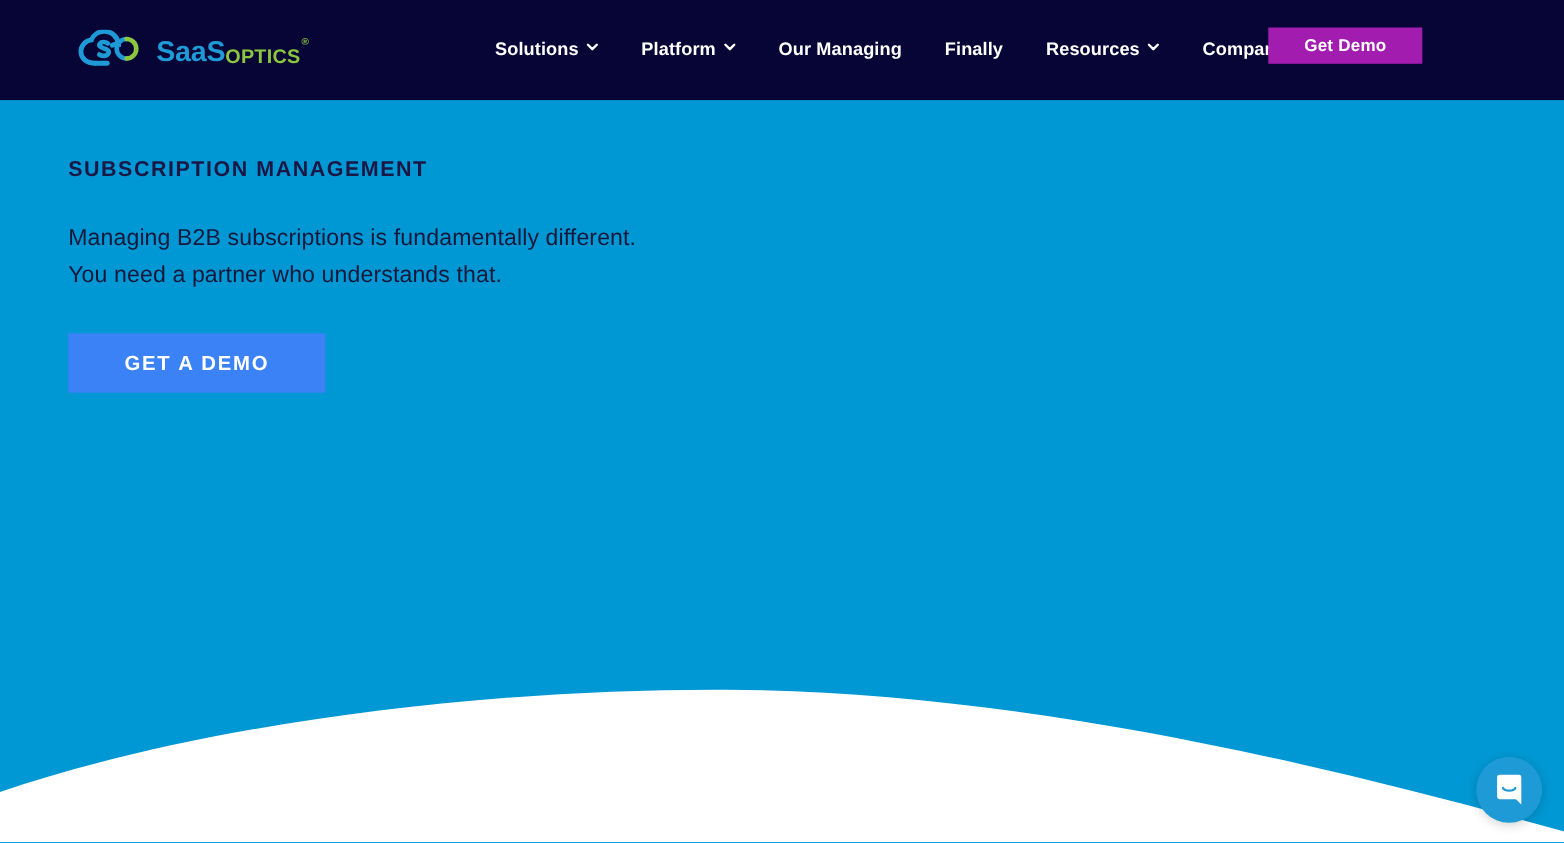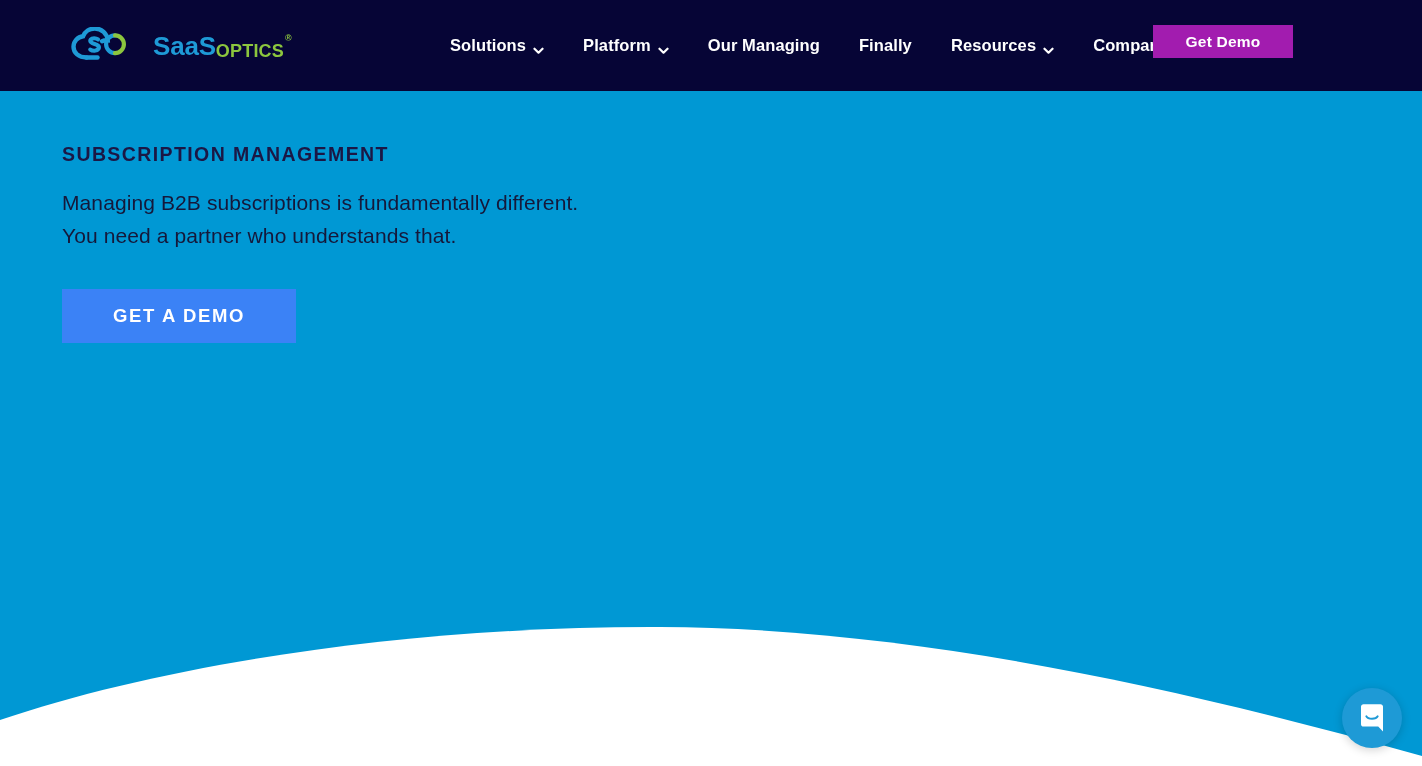--- a/index.html
+++ b/index.html
@@ -35,21 +35,21 @@
     top: 24px;
     display: flex;
     align-items: center;
     height: 44px;
     text-decoration: none;
   }
 
   .brand-mark { display: block; }
 
   .brand-word {
-    margin-left: 20px;
+    margin-left: 9px;
     font-size: 26px;
     font-weight: 700;
     letter-spacing: -0.2px;
     line-height: 1;
     white-space: nowrap;
     display: flex;
     align-items: flex-start;
   }
   .brand-word .saas { color: #1e9ad6; }
   .brand-word .optics {
@@ -73,21 +73,21 @@
     left: 450px;
     top: 0;
     height: 91px;
     display: flex;
     align-items: center;
     gap: 0;
   }
 
   .nav-item {
     display: flex;
-    align-items: flex-end;
+    align-items: flex-start;
     gap: 7px;
     color: #ffffff;
     font-size: 16.5px;
     font-weight: 700;
     letter-spacing: 0.1px;
     text-decoration: none;
     padding: 0 0 0 0;
     margin-right: 39px;
     white-space: nowrap;
     cursor: pointer;
@@ -139,21 +139,21 @@
     width: 640px;
     z-index: 5;
   }
 
   .eyebrow {
     color: #1b1745;
     font-size: 19.5px;
     font-weight: 700;
     letter-spacing: 1.4px;
     line-height: 1;
-    margin-bottom: 21px;
+    margin-bottom: 35px;
   }
 
   .hero-title {
     color: #1b1745;
     font-size: 54px;
     font-weight: 700;
     line-height: 64px;
     letter-spacing: -0.6px;
     margin-bottom: 28px;
     max-width: 600px;

